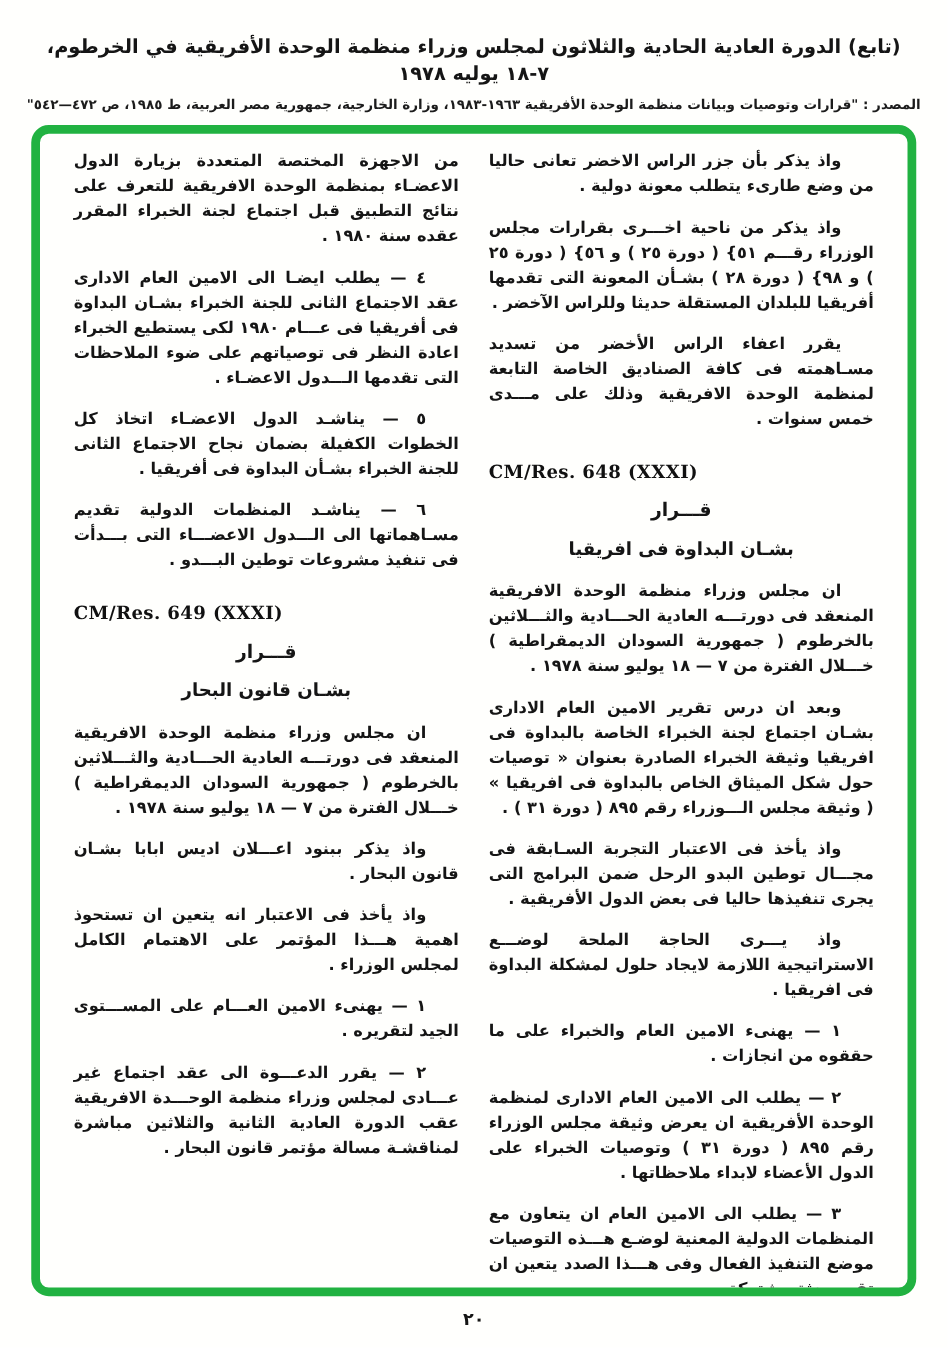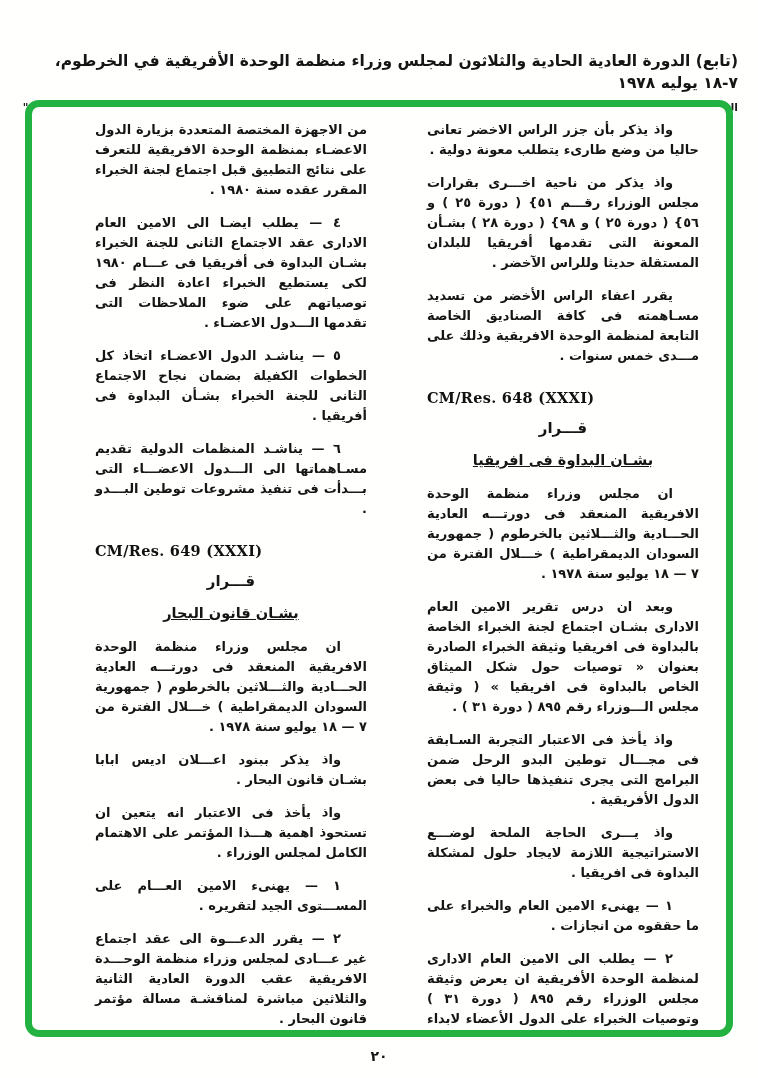--- a/index.html
+++ b/index.html
@@ -6,21 +6,21 @@
   body {
     width: 758px; height: 1078px;
     background: #ffffff;
     font-family: "DejaVu Sans", sans-serif;
     color: #151515;
     overflow: hidden;
   }
   .page { position: relative; width: 758px; height: 1078px; background: #fffffd; }
 
   
-  .header { position: absolute; top: 26px; left: 20px; right: 20px; direction: rtl; margin-top: 24px; }
+  .header { position: absolute; top: 26px; left: 20px; right: 20px; text-align: center; direction: rtl; }
   .header-line1 { font-size: 15.5px; font-weight: 700; letter-spacing: 0; line-height: 22px; }
   .header-line2 { font-size: 10.8px; font-weight: 700; margin-top: 7px; color: #1c1c1c; }
 
   
   .frame {
     position: absolute;
     left: 25px; top: 100px;
     width: 708px; height: 937px;
     box-sizing: border-box;
     border: 7px solid #21b241;
@@ -29,21 +29,21 @@
     overflow: hidden;
   }
   .columns {
     direction: rtl;
     display: flex;
     gap: 24px;
     padding: 13px 27px 10px 27px;
     box-sizing: border-box;
     height: 100%;
   }
-  .col { flex: 1 1 0; min-width: 0; margin-left: 36px; }
+  .col { flex: 1 1 0; min-width: 0; }
 
   .blk {
     margin: 0 0 13px 0;
     font-size: 13px;
     font-weight: 700;
     line-height: 20px;
     text-align: justify;
     direction: rtl;
   }
   .blk.indent { text-indent: 26px; }
@@ -64,21 +64,20 @@
     font-size: 15px;
     font-weight: 700;
     margin: 10px 0 12px 0;
     letter-spacing: 1px;
   }
   .subheading {
     text-align: center;
     font-size: 14.5px;
     font-weight: 700;
     margin: 2px 0 14px 0;
-    text-decoration: underline;
   }
 
   .page-number {
     position: absolute;
     bottom: 14px; left: 0; right: 0;
     text-align: center;
     font-size: 14px;
     font-weight: 700;
     direction: rtl;
   }

